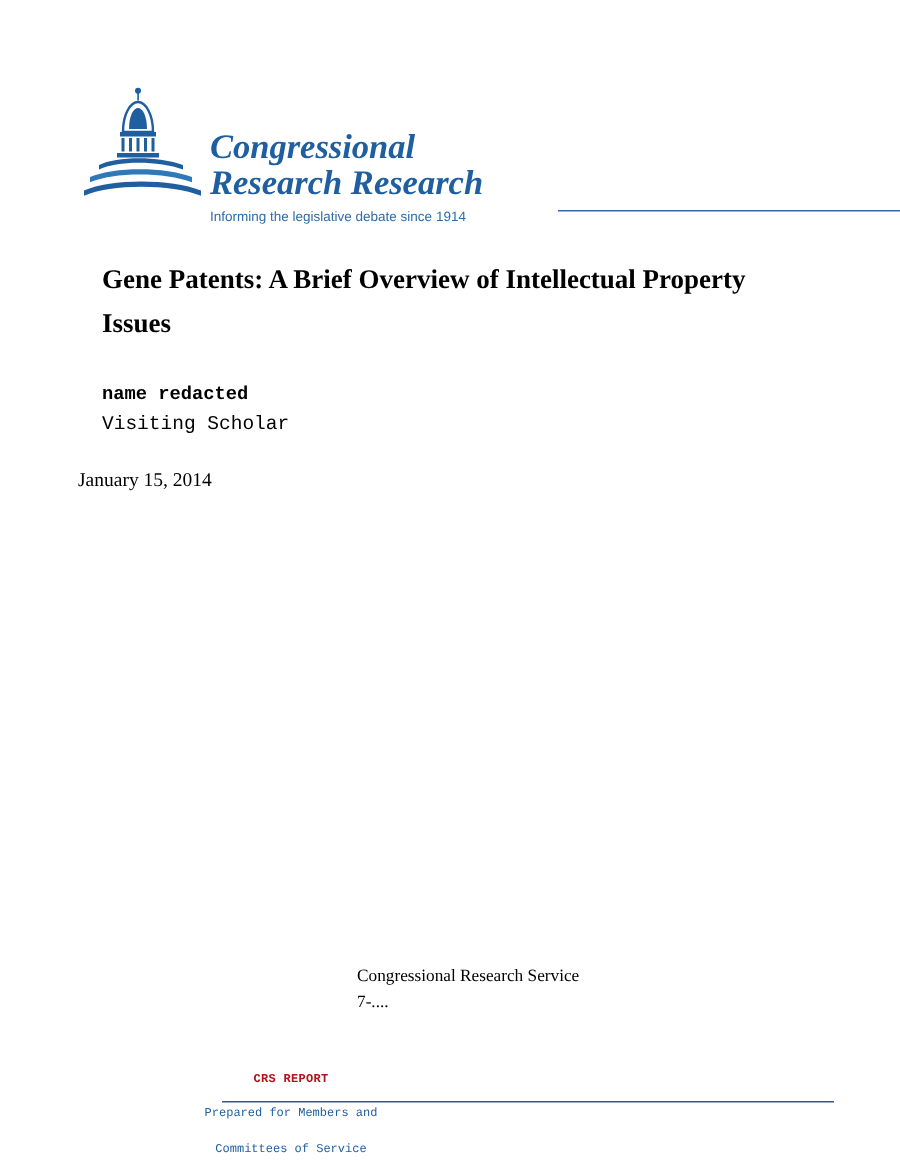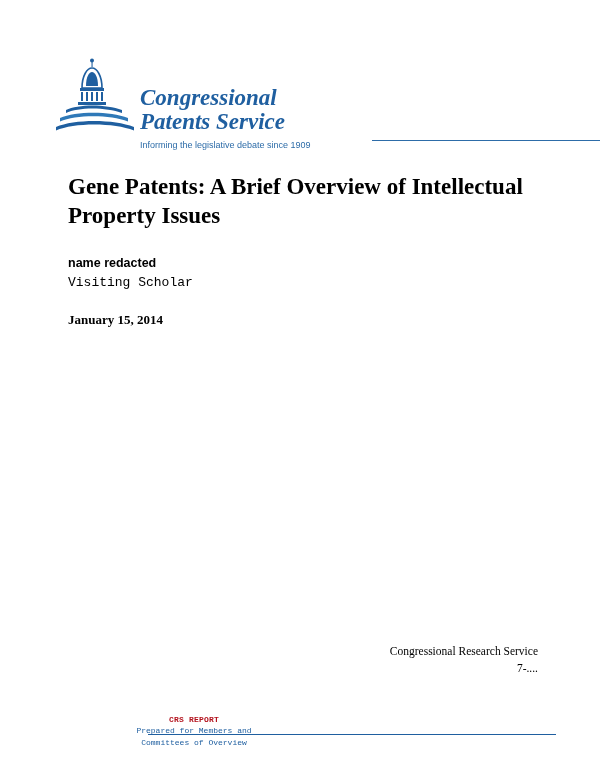--- a/index.html
+++ b/index.html
@@ -79,61 +79,60 @@
   }
 
   
   .title {
     position: absolute;
     left: 68px;
     top: 172px;
     width: 470px;
     font-family: "Liberation Serif", serif;
     font-weight: bold;
-    font-size: 23px;
+    font-size: 18px;
     line-height: 29px;
     color: #000;
   }
   .author {
     position: absolute;
     left: 68px;
     top: 255px;
     width: 470px;
-    font-family: Liberation Sans, sans-serif;
+    font-family: Liberation Mono, monospace;
     font-weight: bold;
     font-size: 12.5px;
     line-height: 17px;
   }
   .author-title {
     position: absolute;
     left: 68px;
     top: 274px;
     width: 470px;
     font-family: Liberation Mono, monospace;
     font-size: 13px;
     line-height: 17px;
   }
   .date {
     position: absolute;
-    left: 68px;
+    left: 52px;
     top: 311px;
     width: 470px;
     font-family: "Liberation Serif", serif;
     font-size: 13px;
     line-height: 17px;
-    font-weight: bold;
   }
 
   
   .footer-right {
     position: absolute;
     right: 62px;
     top: 643px;
     width: 300px;
-    text-align: right;
+    text-align: left;
     font-family: "Liberation Serif", serif;
     font-size: 11.5px;
     line-height: 16.5px;
     color: #000;
   }
   .footer-right .org {
     font-size: 11.5px;
   }
 
   
@@ -149,21 +148,21 @@
     color: #b3121d;
     font-weight: bold;
     font-size: 8px;
     letter-spacing: 0.2px;
     line-height: 11px;
   }
   .prepared {
     color: #1f5fa0;
     font-size: 8px;
     line-height: 10.5px;
-    margin-top: 1px;
+    margin-top: 13px;
   }
   .footer-rule {
     position: absolute;
     left: 148px;
     top: 734px;
     width: 408px;
     height: 1px;
     background: #1f5fa0;
   }
 </style>
@@ -192,39 +191,39 @@
         <rect x="22" y="44" width="28" height="3" fill="#1f5fa0"></rect>
 
         <path d="M10 52 C22 46, 50 46, 66 52 L66 55 C50 49, 22 49, 10 55 Z" fill="#1f5fa0"></path>
         <path d="M4 60 C20 53, 54 53, 72 60 L72 63.5 C54 56.5, 20 56.5, 4 63.5 Z" fill="#2f79b8"></path>
         <path d="M0 69 C18 61, 58 61, 78 69 L78 72.5 C58 64.5, 18 64.5, 0 72.5 Z" fill="#1f5fa0"></path>
       </svg>
     </div>
 
     <div class="logo-text">
       <div class="logo-line1">Congressional</div>
-      <div class="logo-line2">Patents Service</div>
+      <div class="logo-line2">Research Research</div>
     </div>
 
     <div class="logo-tag-wrap">
-      <span class="logo-tagline">Informing the legislative debate since 1909</span>
+      <span class="logo-tagline">Informing the legislative debate since 1914</span>
       <span class="tag-rule"></span>
     </div>
   </div>
 
   <div class="title">Gene Patents: A Brief Overview of Intellectual Property Issues</div>
   <div class="author">name redacted</div>
   <div class="author-title">Visiting Scholar</div>
   <div class="date">January 15, 2014</div>
 
   <div class="footer-right">
     <div class="org">Congressional Research Service</div>
     <div>7-....</div>
   </div>
 
   <div class="footer-left">
     <div class="crs-report">CRS REPORT</div>
     <div class="prepared">Prepared for Members and</div>
-    <div class="prepared">Committees of Overview</div>
+    <div class="prepared">Committees of Service</div>
   </div>
   <div class="footer-rule"></div>
 
 </div>
 
 </body></html>

